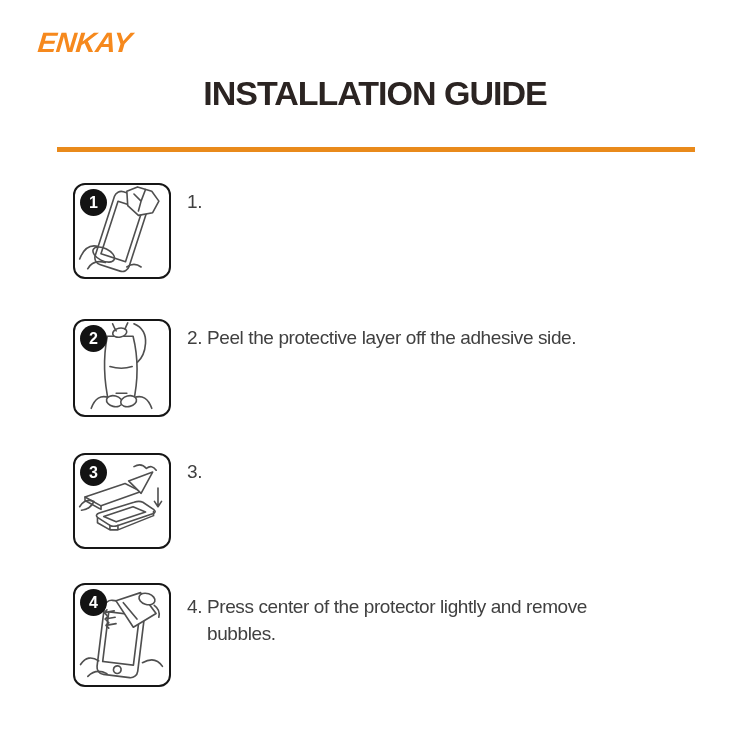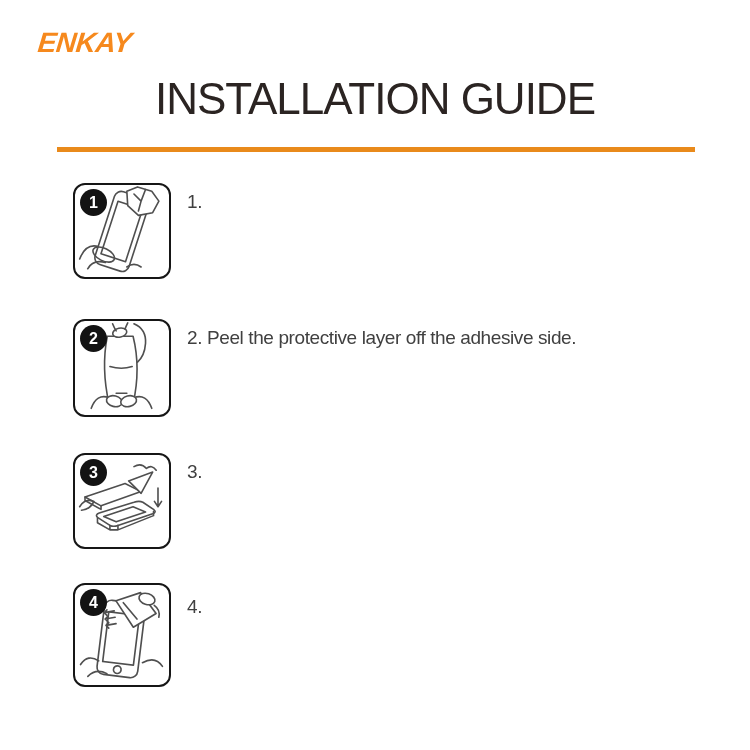--- a/index.html
+++ b/index.html
@@ -7,21 +7,21 @@
     position:relative;width:750px;height:750px;background:#ffffff;
     font-family:"Liberation Sans",sans-serif;overflow:hidden;
   }
   .logo{
     position:absolute;left:38px;top:27px;
     font-style:italic;font-weight:900;font-size:28px;letter-spacing:-0.5px;
     color:var(--logo-orange);transform:skewX(-6deg);
   }
   .title{
     position:absolute;left:0;right:0;top:74px;margin:0;text-align:center;
-    font-weight:400;font-size:44px;letter-spacing:-1px;color:var(--title-ink);
+    font-weight:700;font-size:34px;letter-spacing:-1px;color:var(--title-ink);
   }
   .divider{
     position:absolute;left:57px;top:147px;width:638px;height:5px;
     background:var(--accent-orange);
   }
   .step{position:absolute;left:73px;width:640px;}
   .illus-box{
     position:absolute;left:0;top:0;width:98px;height:96px;box-sizing:border-box;
     border:2.5px solid #161616;border-radius:12px;background:#fff;
   }
@@ -159,16 +159,18 @@
         </g>
         <g>
           <path d="M5 83 Q13 71 25 79"></path>
           <path d="M95 85 Q87 73 73 81"></path>
           <path d="M13 96 Q22 87 34 93"></path>
         </g>
       </svg>
     </div>
     <div class="step-text" style="top:10px">
       <span class="num">4.</span>
+      <span class="body-text">Press center of the protector lightly and remove
+bubbles.</span>
     </div>
   </section>
 
 </div>
 
 </body></html>

